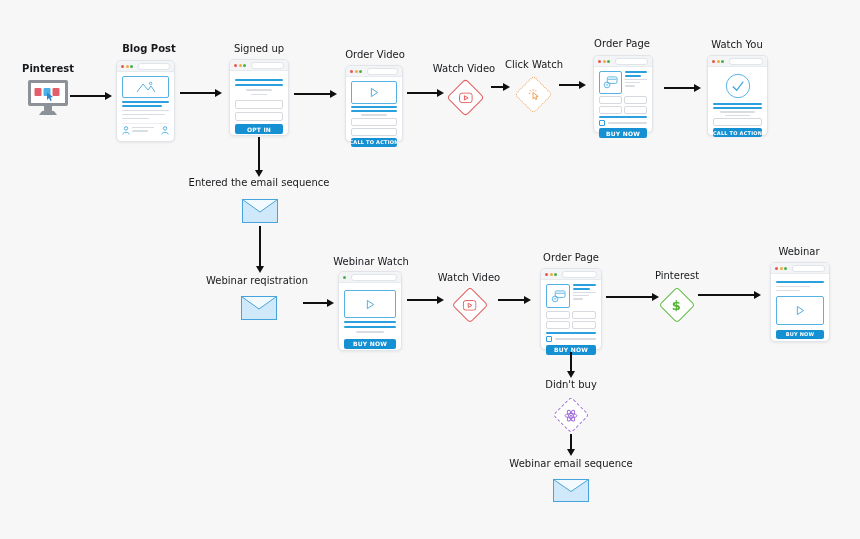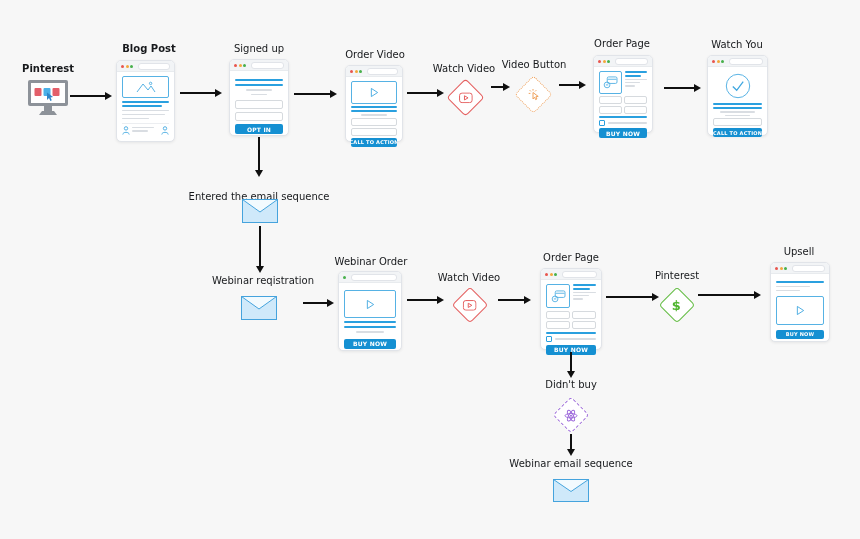--- a/index.html
+++ b/index.html
@@ -158,21 +158,21 @@
 
   <div class="lbl" style="left:464px;top:63px;">Watch Video</div>
   <div class="diamond red" style="left:452px;top:84px;width:27px;height:27px;">
     <svg width="14" height="11" viewBox="0 0 14 11" fill="none" stroke="#e56060">
       <rect x="0.7" y="0.7" width="12.6" height="9.6" rx="2.5"></rect>
       <path d="M5.6,3.4 L9.2,5.5 L5.6,7.6 Z"></path>
     </svg>
   </div>
   <div class="arr h" style="left:491px;top:86px;width:12px;"></div>
 
-  <div class="lbl" style="left:534px;top:59px;">Video Button</div>
+  <div class="lbl" style="left:534px;top:59px;">Click Watch</div>
   <div class="diamond orange" style="left:520px;top:81px;width:27px;height:27px;">
     <svg width="13" height="13" viewBox="0 0 13 13" fill="none" stroke="#efa25e">
       <path d="M6,4.5 L6,11 L7.6,9.2 L8.6,11.6 L9.9,11 L8.9,8.7 L11.2,8.4 Z"></path>
       <path d="M6,1 v1.6 M2.7,2.2 l1.2,1.2 M9.3,2.2 l-1.2,1.2 M1.7,5.4 h1.7"></path>
     </svg>
   </div>
   <div class="arr h" style="left:559px;top:84px;width:20px;"></div>
 
   <div class="lbl" style="left:622px;top:38px;">Order Page</div>
   <div class="browser" style="left:593px;top:55px;width:60px;height:78px;">
@@ -234,39 +234,39 @@
       <div class="ln blue"></div>
       <div class="ln blue"></div>
       <div class="ln gray thin ctr" style="width:70%;"></div>
       <div class="ln gray thin ctr" style="width:50%;"></div>
       <div class="inp"></div>
       <div class="cta small">CALL TO ACTION</div>
     </div>
   </div>
 
   <div class="arr v" style="left:258px;top:137px;height:33px;"></div>
-  <div class="lbl" style="left:259px;top:177px;margin-top:14px;">Entered the email sequence</div>
+  <div class="lbl" style="left:259px;top:177px;">Entered the email sequence</div>
   <div class="abs" style="left:242px;top:199px;">
     <svg width="36" height="24" viewBox="0 0 36 24">
       <rect x="0.5" y="0.5" width="35" height="23" fill="#cfe9fa" stroke="#45a3dd"></rect>
       <polygon points="0.5,0.5 35.5,0.5 18,13" fill="#f2fafe" stroke="#45a3dd"></polygon>
     </svg>
   </div>
   <div class="arr v" style="left:259px;top:226px;height:40px;"></div>
 
-  <div class="lbl" style="left:263px;top:275px;">Webinar reqistration</div>
+  <div class="lbl" style="left:257px;top:275px;">Webinar reqistration</div>
   <div class="abs" style="left:241px;top:296px;">
     <svg width="36" height="24" viewBox="0 0 36 24">
       <rect x="0.5" y="0.5" width="35" height="23" fill="#cfe9fa" stroke="#45a3dd"></rect>
       <polygon points="0.5,0.5 35.5,0.5 18,13" fill="#f2fafe" stroke="#45a3dd"></polygon>
     </svg>
   </div>
   <div class="arr h" style="left:303px;top:302px;width:24px;"></div>
 
-  <div class="lbl" style="left:371px;top:256px;">Webinar Order</div>
+  <div class="lbl" style="left:371px;top:256px;">Webinar Watch</div>
   <div class="browser" style="left:338px;top:271px;width:64px;height:80px;">
     <div class="bhead">
       <span class="dot g"></span>
       <span class="urlbar"></span>
     </div>
     <div class="bbody" style="gap:3px;">
       <div class="framebox" style="height:26px;margin-top:3px;">
         <svg width="9" height="11" viewBox="0 0 10 12" fill="none" stroke="#3fa7e0" stroke-linejoin="round">
           <path d="M1.5,1.5 L8.5,6 L1.5,10.5 Z"></path>
         </svg>
@@ -332,21 +332,21 @@
     </div>
   </div>
   <div class="arr h" style="left:606px;top:296px;width:46px;"></div>
 
   <div class="lbl" style="left:677px;top:270px;">Pinterest</div>
   <div class="diamond green" style="left:664px;top:292px;width:26px;height:26px;">
     <span class="dollar">$</span>
   </div>
   <div class="arr h" style="left:698px;top:294px;width:56px;"></div>
 
-  <div class="lbl" style="left:799px;top:246px;">Upsell</div>
+  <div class="lbl" style="left:799px;top:246px;">Webinar</div>
   <div class="browser" style="left:770px;top:262px;width:60px;height:80px;">
     <div class="bhead">
       <span class="dot r"></span>
       <span class="dot o"></span>
       <span class="dot g"></span>
       <span class="urlbar"></span>
     </div>
     <div class="bbody" style="gap:2.5px;">
       <div class="ln blue" style="margin-top:3px;"></div>
       <div class="ln gray thin" style="width:70%;"></div>

